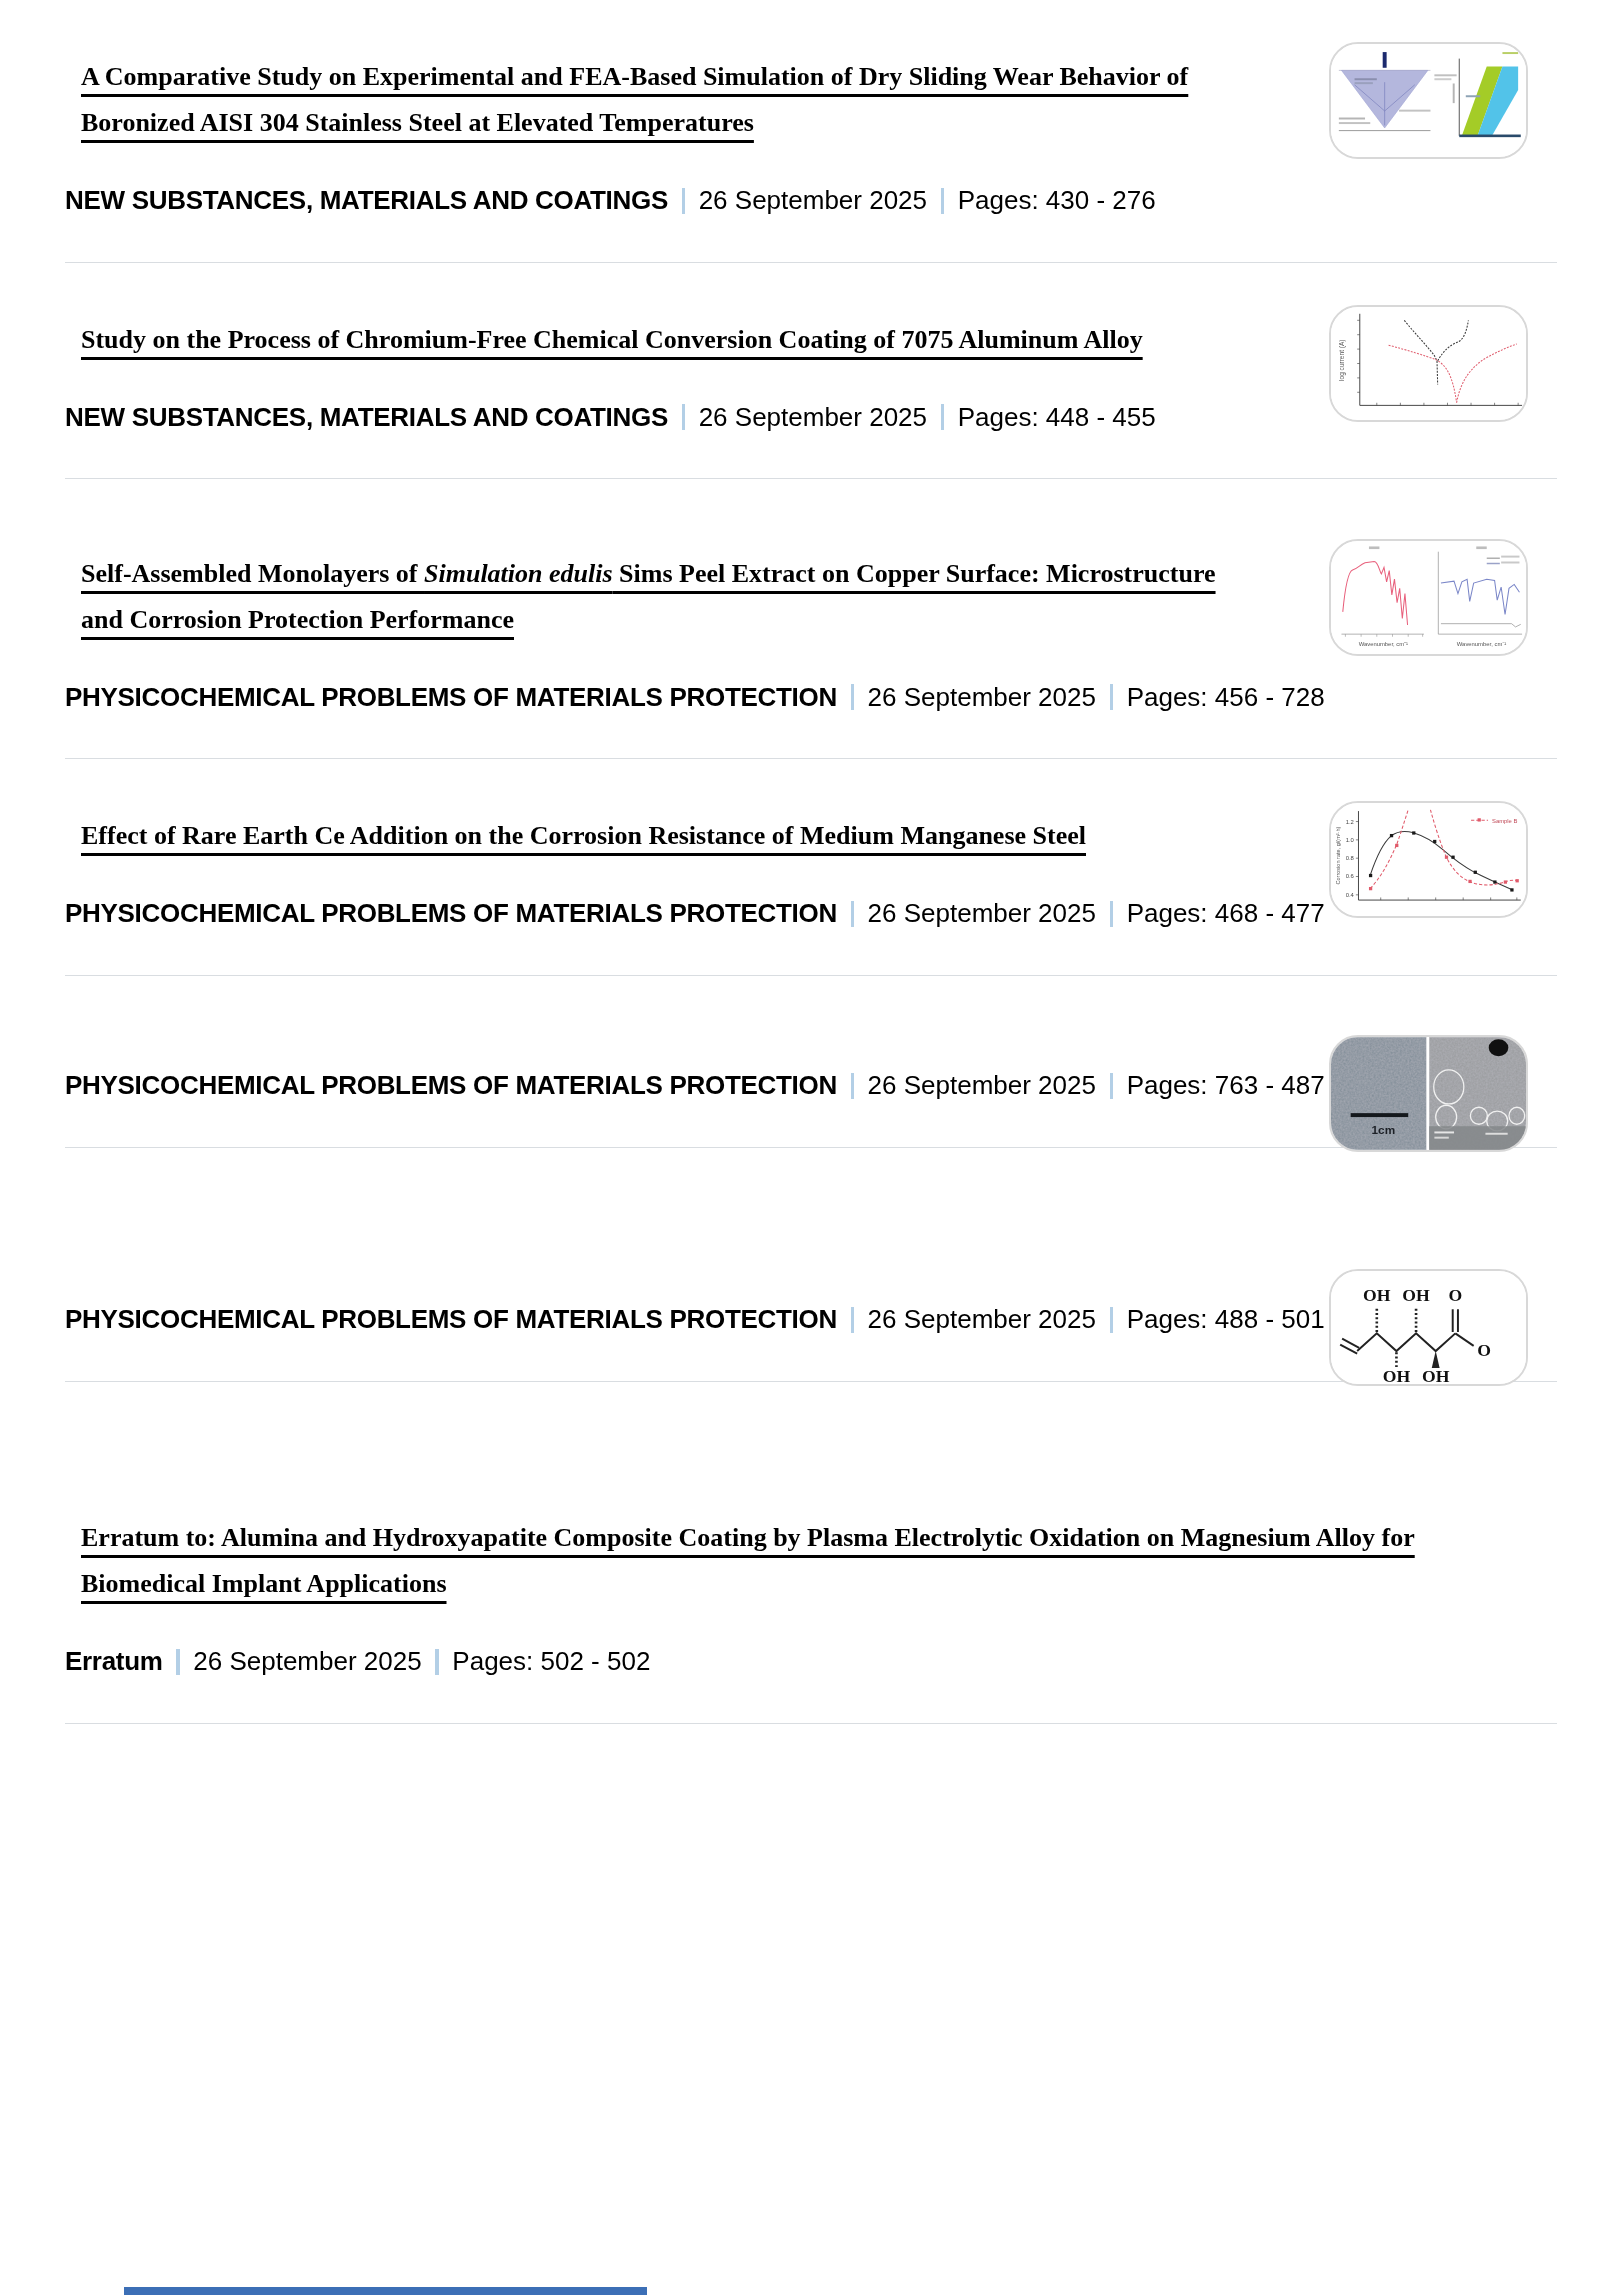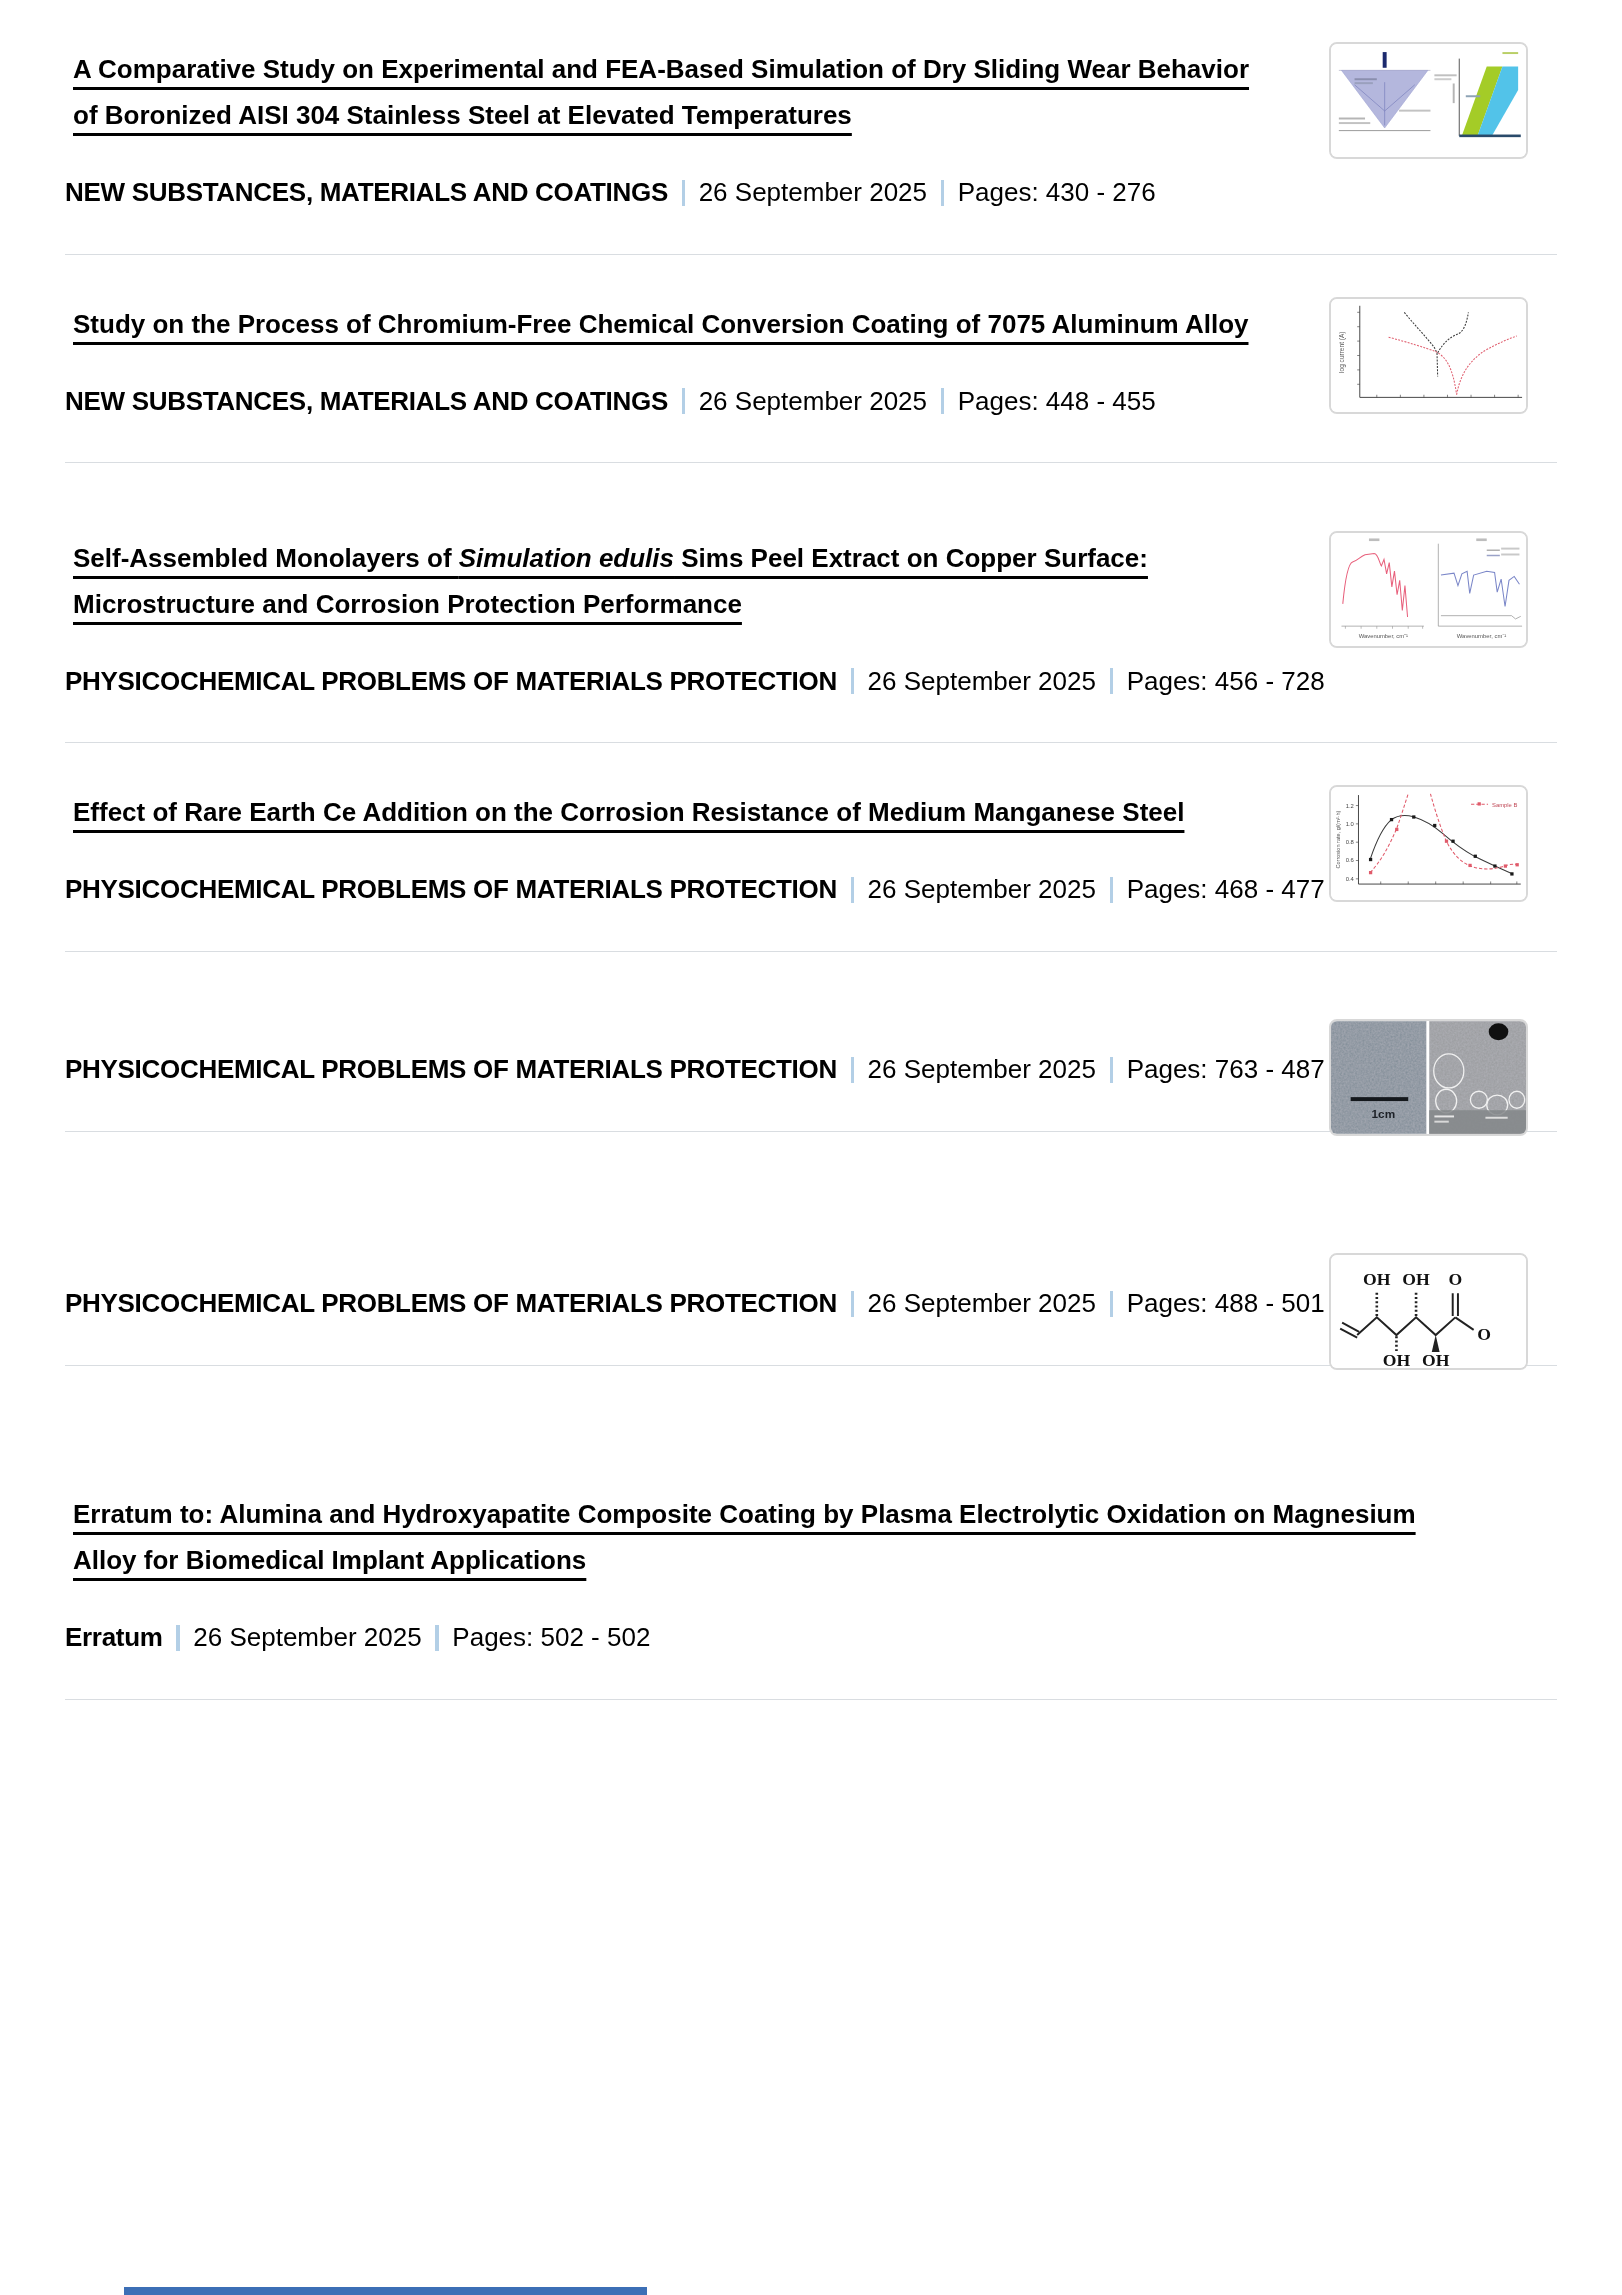--- a/index.html
+++ b/index.html
@@ -6,35 +6,35 @@
   body{
     width:1622px;height:2295px;position:relative;background:#ffffff;
     font-family:"Liberation Sans",sans-serif;color:#000;overflow:hidden;
     --sep-color:#b3cfe6;--divider-color:#d9dde1;--bar-color:#3c6fb6;
   }
   #toc{padding:0 65px 0 65px;}
   .article{position:relative;padding-top:38px;min-height:196px;}
   .article-body{padding-right:294px;}
   .article.no-thumb .article-body{padding-right:85px;}
   .article.no-thumb{min-height:0;}
-  h3.title{margin:8px;font-size:26px;font-weight:bold;line-height:46px;}
+  h3.title{margin:16px;font-size:26px;font-weight:bold;line-height:46px;font-family:Liberation Serif, serif;}
   .title-link{
     color:#000;text-decoration:underline;
     text-decoration-thickness:2.6px;text-underline-offset:8.5px;
     cursor:pointer;
   }
   .title-link .it{font-style:italic;}
   .meta{display:flex;align-items:center;margin-top:41px;font-size:26px;line-height:27.5px;}
   .category{font-weight:bold;letter-spacing:-0.3px;font-stretch:condensed;white-space:nowrap;}
   .vsep{display:inline-block;width:3.3px;height:26px;background:var(--sep-color);margin:0 13.7px;flex:0 0 auto;}
   .date,.pages{white-space:nowrap;color:#000;}
   .divider{border-bottom:1.3px solid var(--divider-color);margin-top:47px;}
   .thumb{
     position:absolute;top:42px;right:29px;width:195px;height:113px;
-    border:2px solid #d8d8d8;border-radius:8px;background:#fff;overflow:hidden;
+    border:2px solid #d8d8d8;border-radius:29px;background:#fff;overflow:hidden;
   }
   .thumb svg{display:block;width:100%;height:100%;}
   .t-label{font-family:"Liberation Sans",sans-serif;fill:#555;}
   .chem-t{font-family:"Liberation Serif",serif;font-weight:bold;fill:#111;}
   #bottom-bar{position:absolute;left:124px;bottom:0;width:523px;height:8.5px;background:var(--bar-color);}
 </style>
 </head>
 <body style="--sep-color: #b3cfe6; --divider-color: #d9dde1; --bar-color: #3c6fb6;">
 
 <main id="toc">

